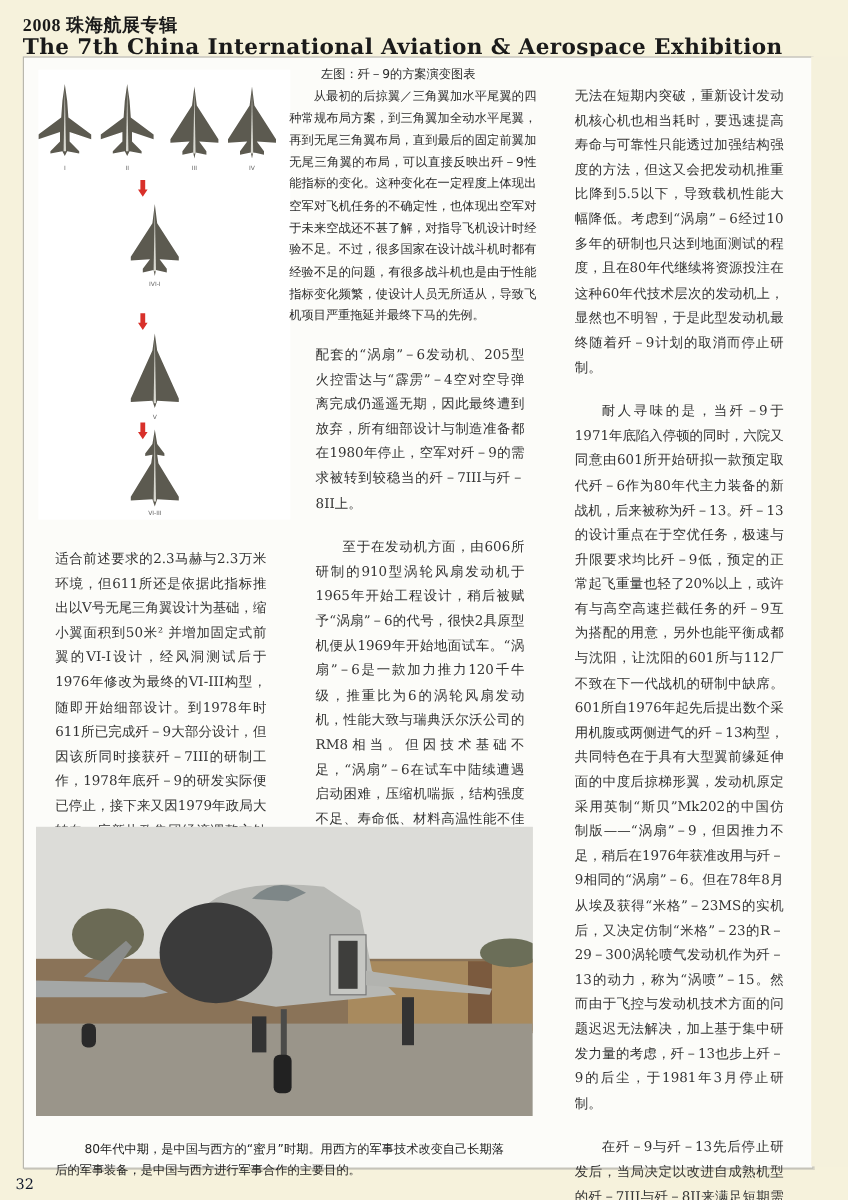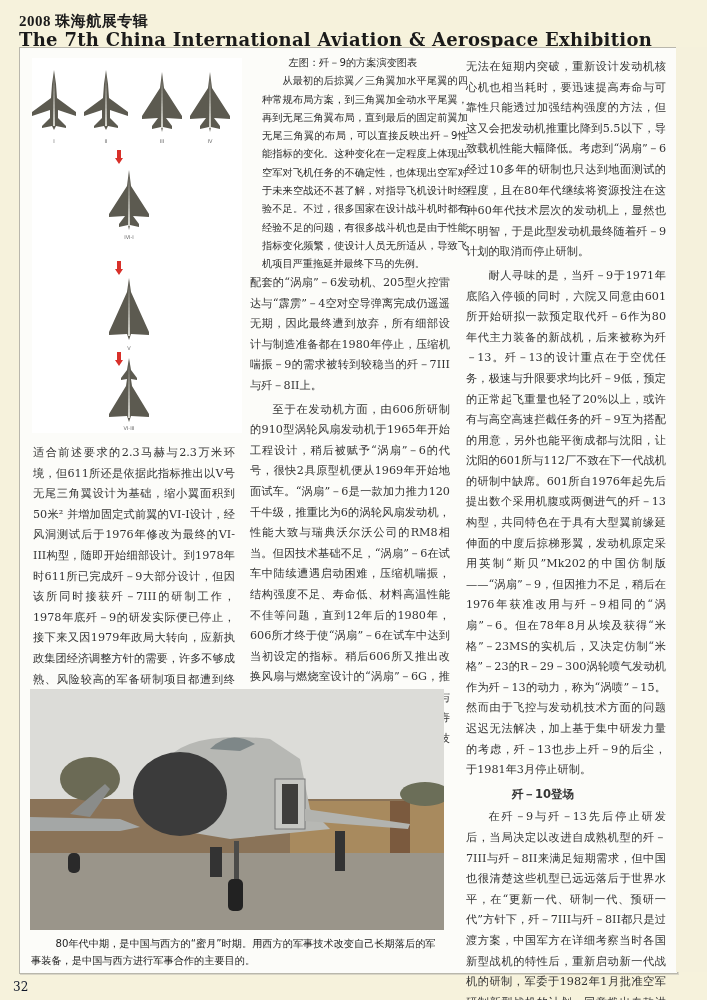--- a/index.html
+++ b/index.html
@@ -29,38 +29,38 @@
     background:#ffffff;
   }
   .jet-label {
     position:absolute; font-family:"DejaVu Sans", sans-serif; font-size:5px; color:#666;
     width:30px; text-align:center;
   }
   .col {
     position:absolute; font-size:11.2px; line-height:20.6px;
     text-align:justify; color:#333;
   }
-  .col p { margin:3px; text-indent:2em; }
+  .col p { margin:16px; text-indent:2em; }
   .col p.noind { text-indent:0; }
   .caption-top {
-    position:absolute; left:242px; top:6px; width:206px;
+    position:absolute; left:221px; top:6px; width:206px;
     font-family:"DejaVu Sans", sans-serif; font-size:10.2px; line-height:18.3px; color:#2b2b2b;
     text-align:justify;
   }
   .caption-top .ttl { text-indent:2.6em; }
   .caption-top p { margin:0; text-indent:2em; }
   .photo {
     position:absolute; left:10px; top:641px; width:414px; height:241px;
     overflow:hidden; background:#d9d9d6;
   }
   .photo-caption {
     position:absolute; left:10px; top:886px; width:414px;
     font-family:"DejaVu Sans", sans-serif; font-size:10.2px; line-height:17px; color:#222;
   }
-  .photo-caption p { margin:1px; text-indent:2.4em; }
+  .photo-caption p { margin:16px; text-indent:2.4em; }
   .section-head {
     font-family:"DejaVu Sans", sans-serif; font-weight:bold; font-size:11.5px;
     padding-left:2em; margin:8px 0 1px 0; text-indent:0;
   }
   .page-num {
     position:absolute; left:13px; top:980px;
     font-family:"DejaVu Serif", serif; font-size:12px; color:#0f172a;
   }
   .right-shadow {
     position:absolute; left:676px; top:47px; width:31px; height:925px;
@@ -115,32 +115,31 @@
     <span class="jet-label" style="left:82px;top:287px;">V</span>
     <span class="jet-label" style="left:82px;top:367px;">VI-III</span>
   </div>
 
   <div class="caption-top">
     <p class="ttl">左图：歼－9的方案演变图表</p>
     <p>从最初的后掠翼／三角翼加水平尾翼的四种常规布局方案，到三角翼加全动水平尾翼，再到无尾三角翼布局，直到最后的固定前翼加无尾三角翼的布局，可以直接反映出歼－9性能指标的变化。这种变化在一定程度上体现出空军对飞机任务的不确定性，也体现出空军对于未来空战还不甚了解，对指导飞机设计时经验不足。不过，很多国家在设计战斗机时都有经验不足的问题，有很多战斗机也是由于性能指标变化频繁，使设计人员无所适从，导致飞机项目严重拖延并最终下马的先例。</p>
   </div>
 
   <div class="col" style="left:227px; top:222px; width:206px;">
-    <p class="noind">配套的“涡扇”－6发动机、205型火控雷达与“霹雳”－4空对空导弹离完成仍遥遥无期，因此最终遭到放弃，所有细部设计与制造准备都在1980年停止，压缩机喘振－9的需求被转到较稳当的歼－7III与歼－8II上。</p>
+    <p class="noind">配套的“涡扇”－6发动机、205型火控雷达与“霹雳”－4空对空导弹离完成仍遥遥无期，因此最终遭到放弃，所有细部设计与制造准备都在1980年停止，空军对歼－9的需求被转到较稳当的歼－7III与歼－8II上。</p>
     <p>至于在发动机方面，由606所研制的910型涡轮风扇发动机于1965年开始工程设计，稍后被赋予“涡扇”－6的代号，很快2具原型机便从1969年开始地面试车。“涡扇”－6是一款加力推力120千牛级，推重比为6的涡轮风扇发动机，性能大致与瑞典沃尔沃公司的RM8相当。但因技术基础不足，“涡扇”－6在试车中陆续遭遇启动困难，压缩机喘振，结构强度不足、寿命低、材料高温性能不佳等问题，直到12年后的1980年，606所才终于使“涡扇”－6在试车中达到当初设定的指标。稍后606所又推出改换风扇与燃烧室设计的“涡扇”－6G，推力与推重比分别提高到138千牛与7.05。但“涡扇”－6为提高性能而在寿命与可靠性方面有所牺牲，然而材料技术</p>
   </div>
 
   <div class="col" style="left:10px; top:392px; width:208px;">
     <p class="noind">适合前述要求的2.3马赫与2.3万米环境，但611所还是依据此指标推出以V号无尾三角翼设计为基础，缩小翼面积到50米² 并增加固定式前翼的VI-I设计，经风洞测试后于1976年修改为最终的VI-III构型，随即开始细部设计。到1978年时611所已完成歼－9大部分设计，但因该所同时接获歼－7III的研制工作，1978年底歼－9的研发实际便已停止，接下来又因1979年政局大转向，应新执政集团经济调整方针的需要，许多不够成熟、风险较高的军备研制项目都遭到终止。此时歼－9的气动力构型虽已大致确定，但</p>
   </div>
 
   <div class="col" style="left:443px; top:6px; width:206px;">
     <p class="noind">无法在短期内突破，重新设计发动机核心机也相当耗时，要迅速提高寿命与可靠性只能透过加强结构强度的方法，但这又会把发动机推重比降到5.5以下，导致载机性能大幅降低。考虑到“涡扇”－6经过10多年的研制也只达到地面测试的程度，且在80年代继续将资源投注在这种60年代技术层次的发动机上，显然也不明智，于是此型发动机最终随着歼－9计划的取消而停止研制。</p>
     <p>耐人寻味的是，当歼－9于1971年底陷入停顿的同时，六院又同意由601所开始研拟一款预定取代歼－6作为80年代主力装备的新战机，后来被称为歼－13。歼－13的设计重点在于空优任务，极速与升限要求均比歼－9低，预定的正常起飞重量也轻了20%以上，或许有与高空高速拦截任务的歼－9互为搭配的用意，另外也能平衡成都与沈阳，让沈阳的601所与112厂不致在下一代战机的研制中缺席。601所自1976年起先后提出数个采用机腹或两侧进气的歼－13构型，共同特色在于具有大型翼前缘延伸面的中度后掠梯形翼，发动机原定采用英制“斯贝”Mk202的中国仿制版——“涡扇”－9，但因推力不足，稍后在1976年获准改用与歼－9相同的“涡扇”－6。但在78年8月从埃及获得“米格”－23MS的实机后，又决定仿制“米格”－23的R－29－300涡轮喷气发动机作为歼－13的动力，称为“涡喷”－15。然而由于飞控与发动机技术方面的问题迟迟无法解决，加上基于集中研发力量的考虑，歼－13也步上歼－9的后尘，于1981年3月停止研制。</p>
-    <p class="section-head">歼－10登场</p>
     <p>在歼－9与歼－13先后停止研发后，当局决定以改进自成熟机型的歼－7III与歼－8II来满足短期需求，但中国也很清楚这些机型已远远落后于世界水平，在“更新一代、研制一代、预研一代”方针下，歼－7III与歼－8II都只是过渡方案，中国军方在详细考察当时各国新型战机的特性后，重新启动新一代战机的研制，军委于1982年1月批准空军研制新型战机的计划，同意拨出专款进行新战机研制。1982年2月国防工办在北京召开了新机研制座谈会，会中提出新战机的主要需求为空战性能须超过歼－8II与“米格”－23，接近F－16。</p>
   </div>
 
   <div class="photo">
     <svg width="414" height="241" viewBox="0 0 414 241">
       <rect x="0" y="0" width="414" height="110" fill="#dcdcd8"></rect>
       <rect x="0" y="110" width="414" height="62" fill="#8a7358"></rect>
       <rect x="260" y="112" width="154" height="58" fill="#a88a5e"></rect>
       <rect x="360" y="112" width="20" height="58" fill="#7b5a3e"></rect>
       <rect x="0" y="164" width="414" height="77" fill="#9a958a"></rect>

